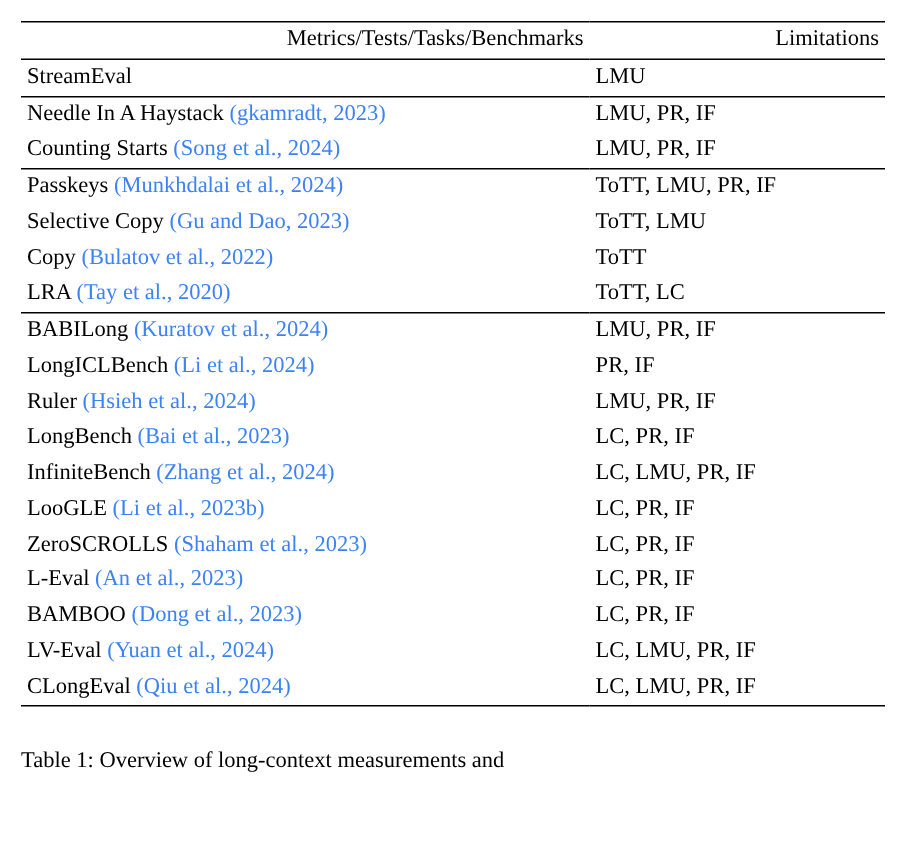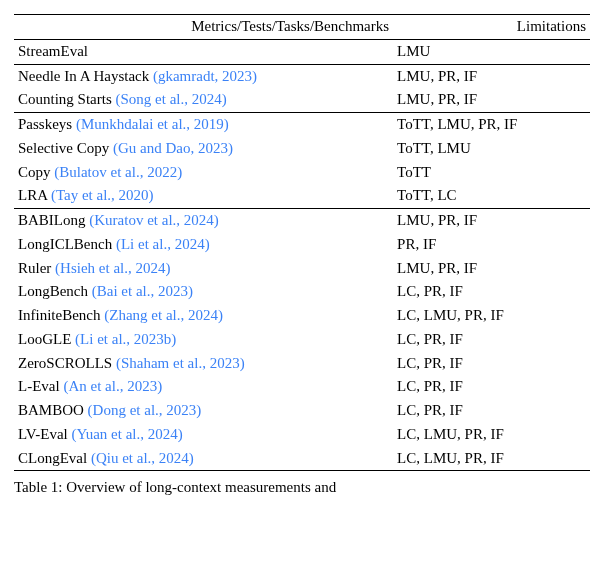--- a/index.html
+++ b/index.html
@@ -19,21 +19,21 @@
     td {
       padding: 1px 4px;
       vertical-align: top;
       line-height: 1.45;
     }
     tr.top-rule td { border-top: 1.5px solid black; text-align: right; }
     tr.mid-rule td { border-top: 1px solid black; }
     tr.bottom-rule td { border-bottom: 1.5px solid black; }
     .cite-link { color: #3b82f6; }
     .caption {
-      margin-top: 8px;
+      margin-top: 28px;
       text-align: left;
       font-size: 15px;
     }
   </style>
 </head>
 <body>
 
 <table>
   <tbody>
       <tr class="top-rule">
@@ -48,21 +48,21 @@
       </tr>
       <tr class="mid-rule">
         <td><span>Needle In A Haystack </span><span class="cite-link">(gkamradt, 2023)</span></td>
         <td>LMU, PR, IF</td>
       </tr>
       <tr>
         <td><span>Counting Starts </span><span class="cite-link">(Song et al., 2024)</span></td>
         <td>LMU, PR, IF</td>
       </tr>
       <tr class="mid-rule">
-        <td><span>Passkeys </span><span class="cite-link">(Munkhdalai et al., 2019)</span></td>
+        <td><span>Passkeys </span><span class="cite-link">(Munkhdalai et al., 2024)</span></td>
         <td>ToTT, LMU, PR, IF</td>
       </tr>
       <tr>
         <td><span>Selective Copy </span><span class="cite-link">(Gu and Dao, 2023)</span></td>
         <td>ToTT, LMU</td>
       </tr>
       <tr>
         <td><span>Copy </span><span class="cite-link">(Bulatov et al., 2022)</span></td>
         <td>ToTT</td>
       </tr>

